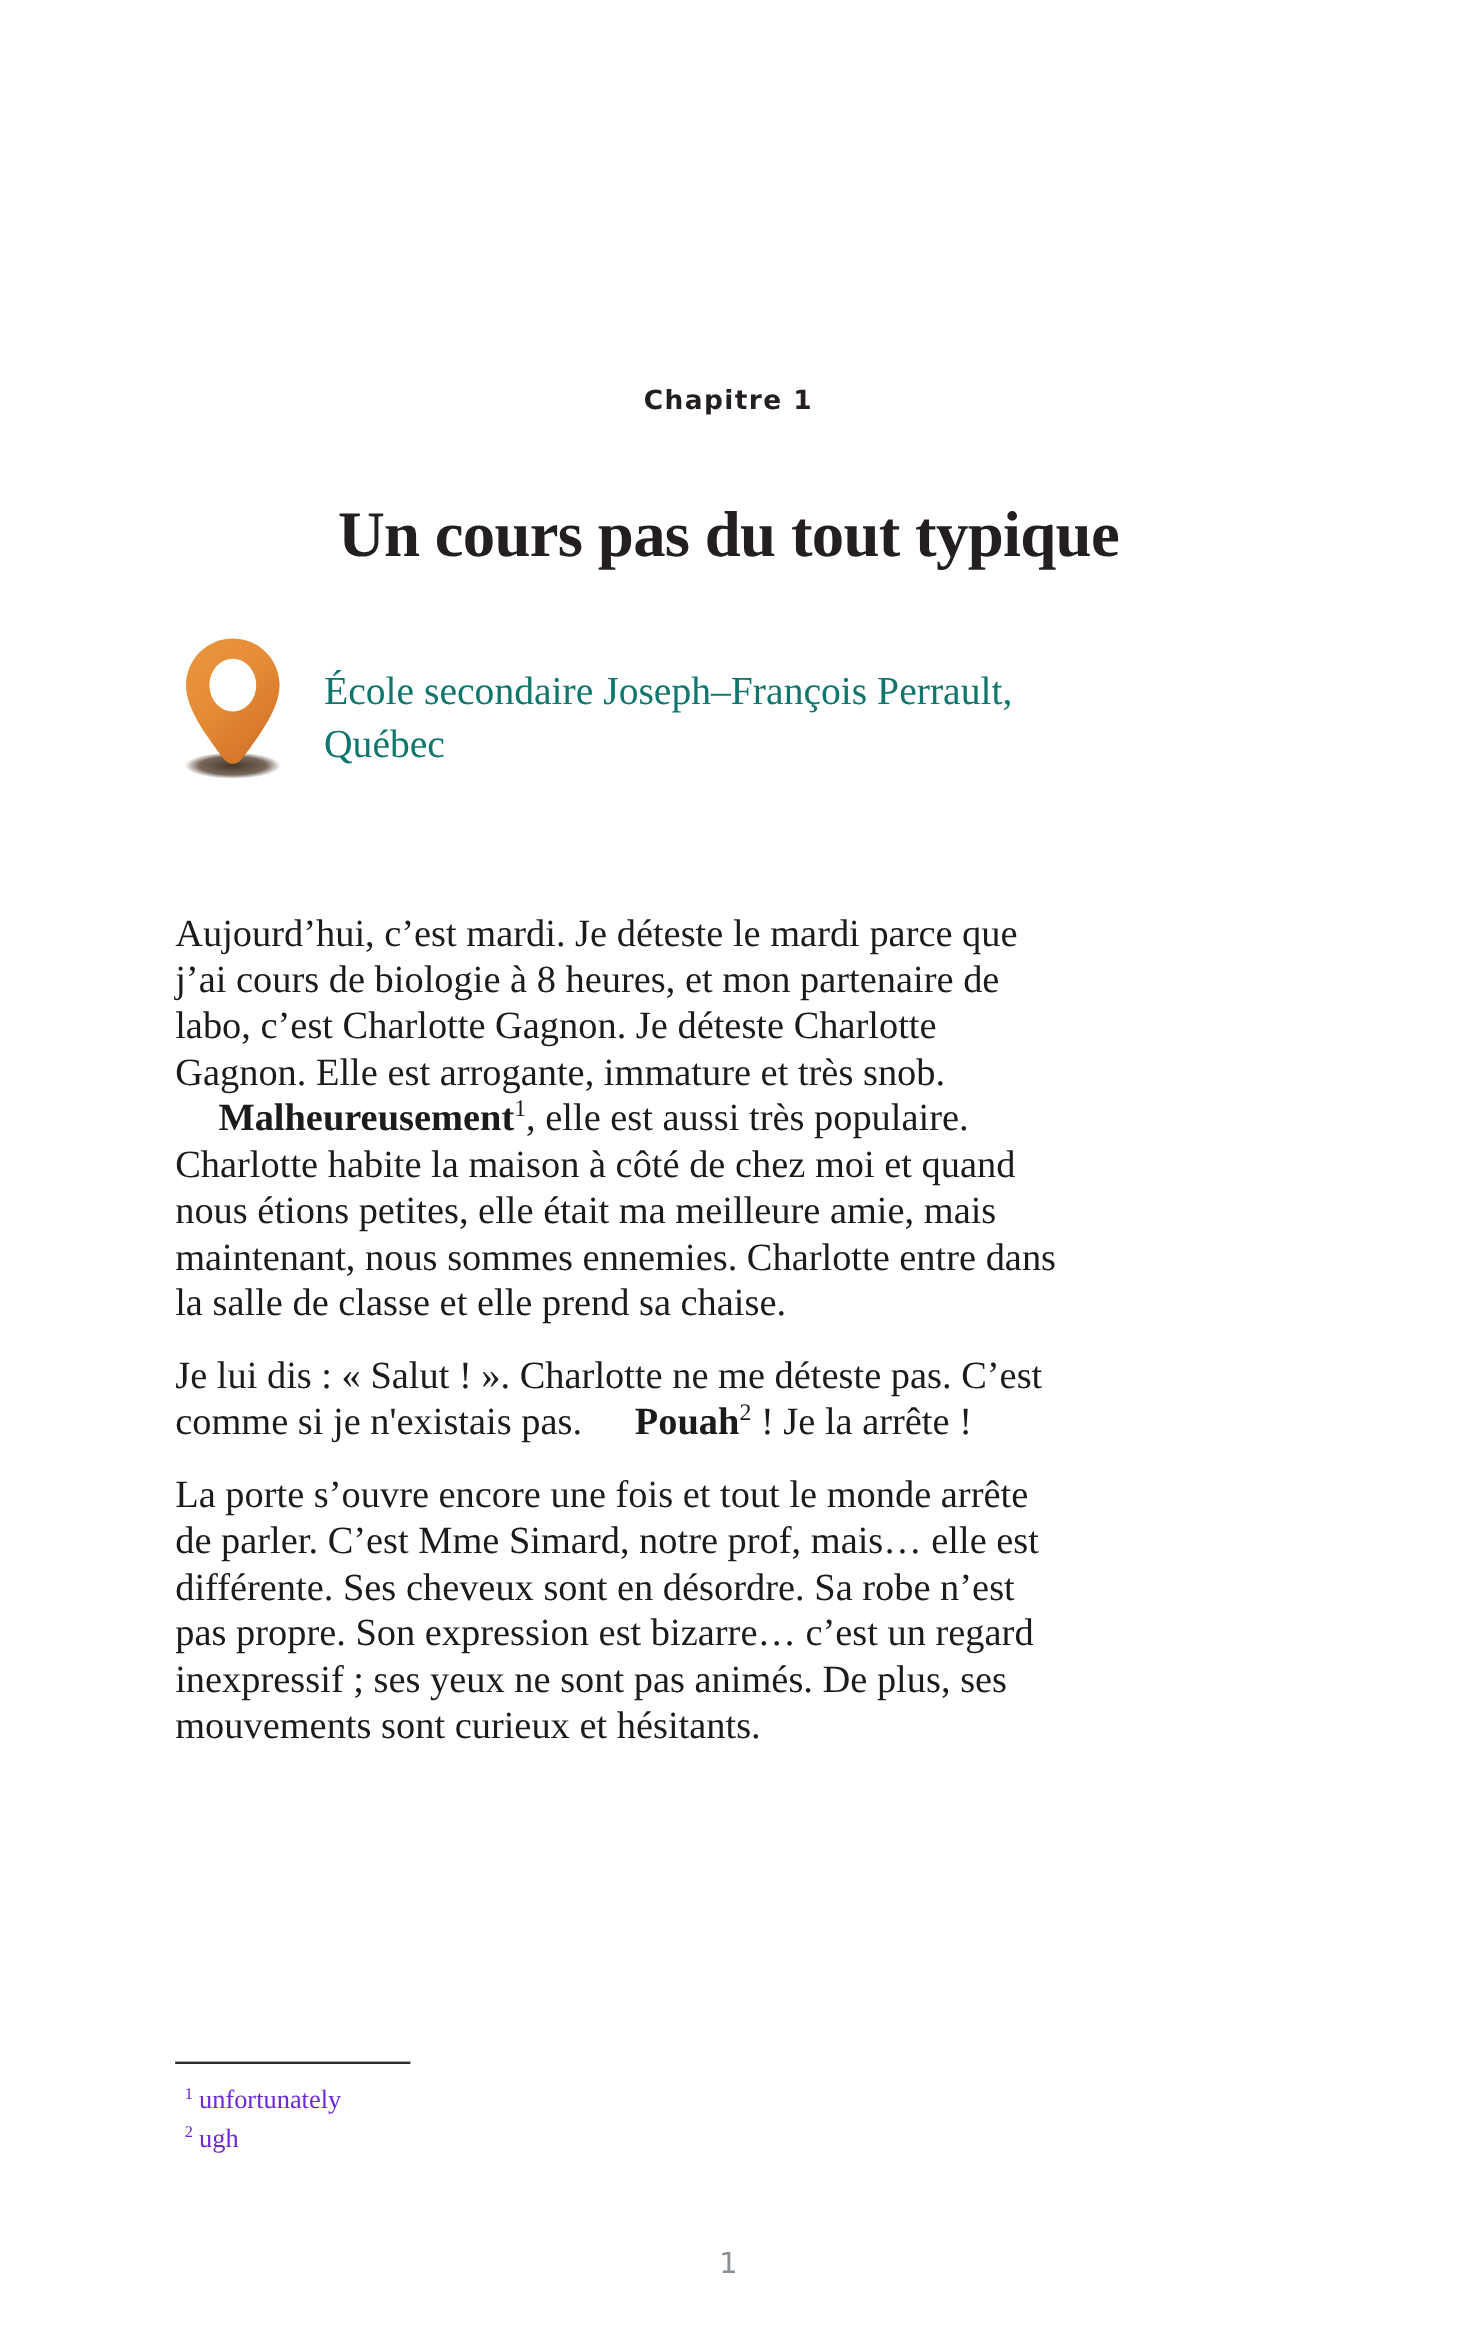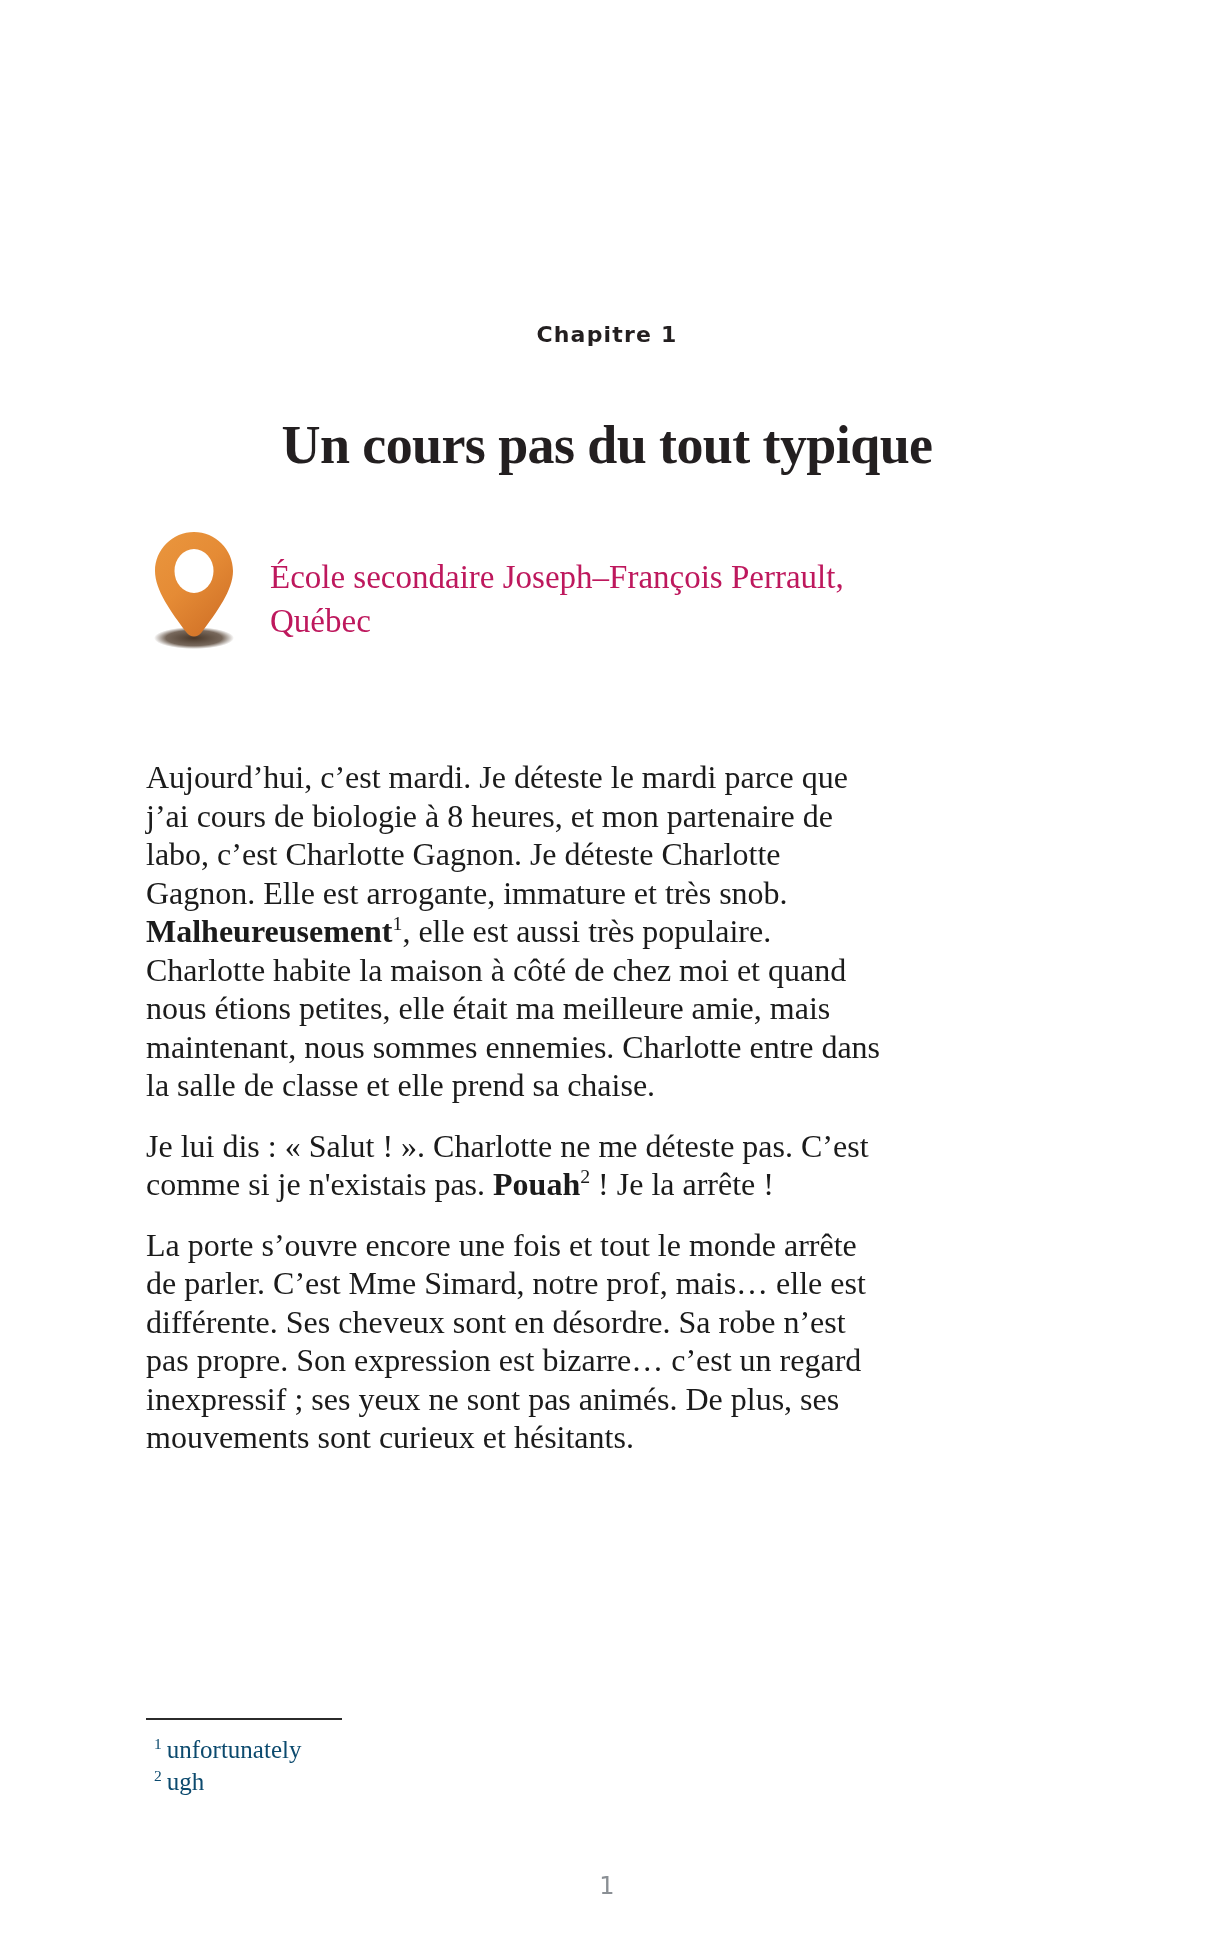--- a/index.html
+++ b/index.html
@@ -72,21 +72,21 @@
     display: block;
     width: 104px;
     height: 122px;
   }
   .location-text {
     margin-left: 24px;
     padding-top: 28px;
     font-family: "Liberation Serif", serif;
     font-size: 33px;
     line-height: 1.33;
-    color: #be185d;
+    color: #0f766e;
     max-width: 620px;
   }
 
   
   .body-text {
     position: absolute;
     left: 146px;
     top: 758px;
     width: 736px;
   }
@@ -95,20 +95,21 @@
     font-size: 32px;
     line-height: 38.5px;
     color: #1b1b1b;
     margin: 0 0 22px 0;
     text-align: left;
     font-stretch: semi-condensed;
   }
   .para:last-child { margin-bottom: 16px; }
   .para b {
     font-weight: 700;
+    margin-left: 36px;
   }
   .para sup,
   .fn-marker {
     font-size: 0.62em;
     vertical-align: super;
     line-height: 0;
   }
 
   
   .footnotes {
@@ -118,23 +119,23 @@
     width: 736px;
   }
   .footnote-rule {
     width: 196px;
     height: 2px;
     background: #2b2b2b;
     margin: 0 0 14px 0;
   }
   .footnote {
     font-family: "Liberation Serif", serif;
-    font-size: 25px;
+    font-size: 22px;
     line-height: 32px;
-    color: #0c4a6e;
+    color: #6d28d9;
     padding-left: 8px;
   }
   .footnote sup {
     font-size: 0.62em;
     vertical-align: super;
     line-height: 0;
     margin-right: 5px;
   }
 
   

